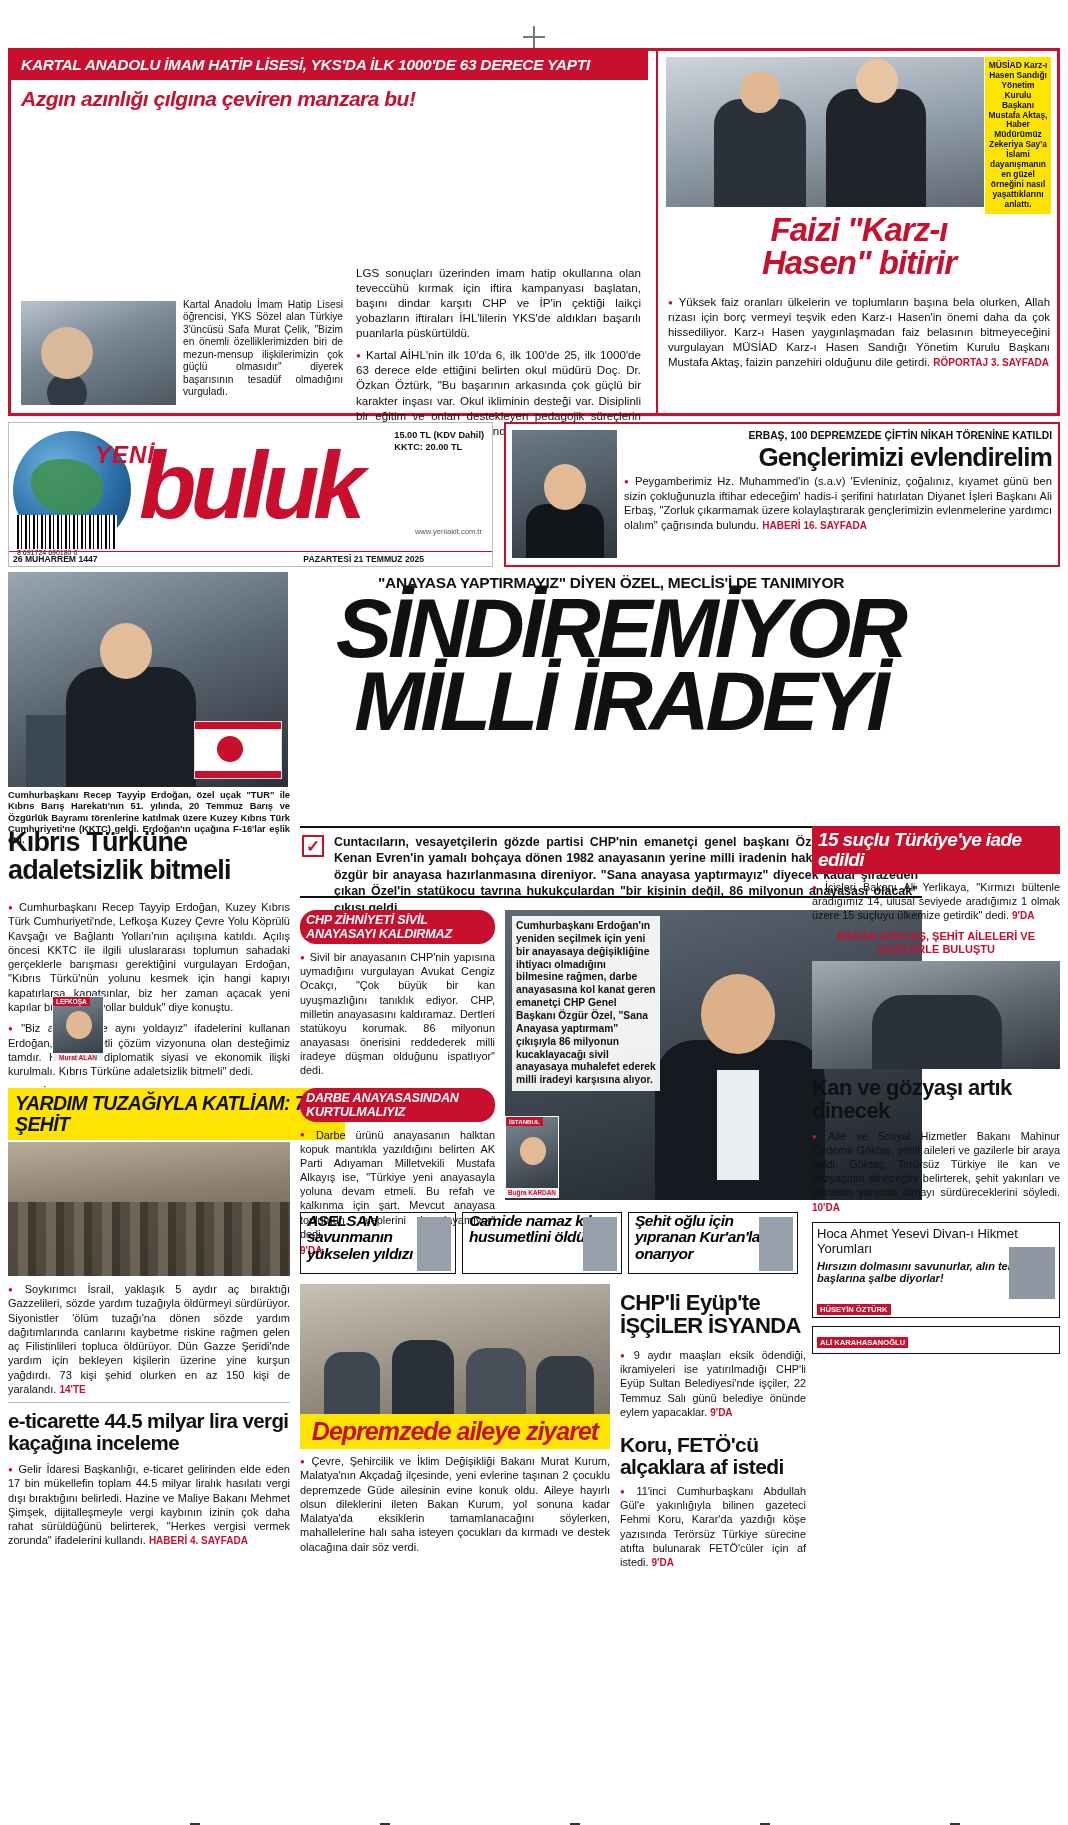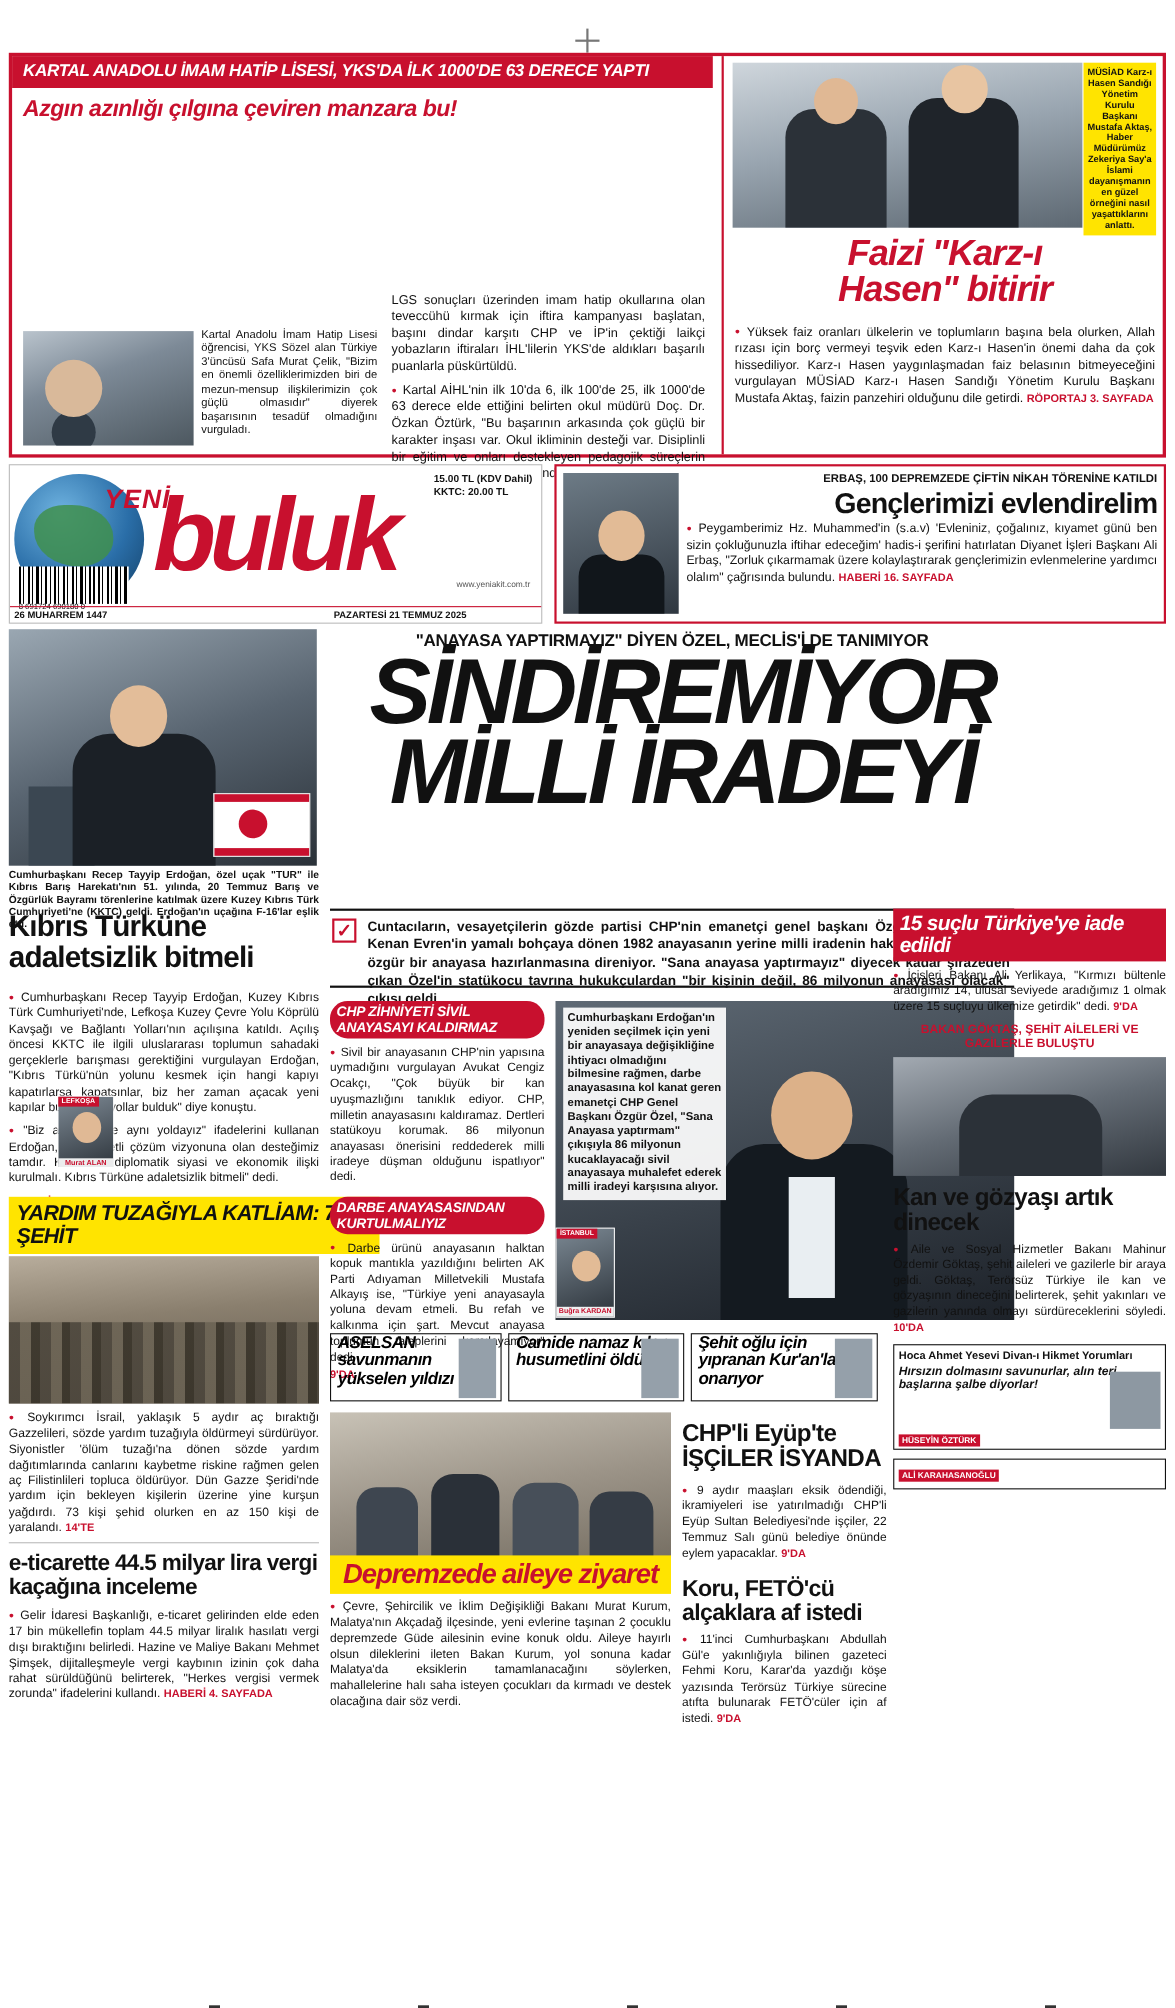--- a/index.html
+++ b/index.html
@@ -392,21 +392,21 @@
   }
   .rr-photo .fg { position:absolute; left:60px; bottom:0; width:130px; height:74px; background:#2b3138; border-radius:30px 30px 0 0; }
   .rr-head2 {
     font-size: 22px; font-weight: bold; color: #111; line-height: 1.04;
     margin-top: 8px; letter-spacing: -0.6px;
   }
   .rr-box {
     margin-top: 8px; border: 1px solid #111; padding: 4px;
     position: relative; min-height: 96px;
   }
-  .rr-box .nm { font-size: 10px; font-weight: bold; color: #111; line-height: 1.15; }
+  .rr-box .nm { font-size: 13px; font-weight: normal; color: #111; line-height: 1.15; }
   .rr-box .av { position:absolute; right:4px; bottom:18px; width:46px; height:52px; background:#8d98a2; }
   .rr-box .bn { position:absolute; left:4px; bottom:2px; background:#c8102e; color:#fff; font-size:7.6px; font-weight:bold; padding:1px 3px; }
   .rr-box .ql { font-size: 11px; font-weight: bold; font-style: italic; color:#111; line-height:1.08; margin-top:4px;}
 
   .bottom-marks { position: absolute; bottom: 4px; left: 0; width: 100%; height: 18px; }
   .bm { position: absolute; bottom: 0; width: 10px; height: 14px; background: #333; }
 </style>
 </head>
 <body>
 

